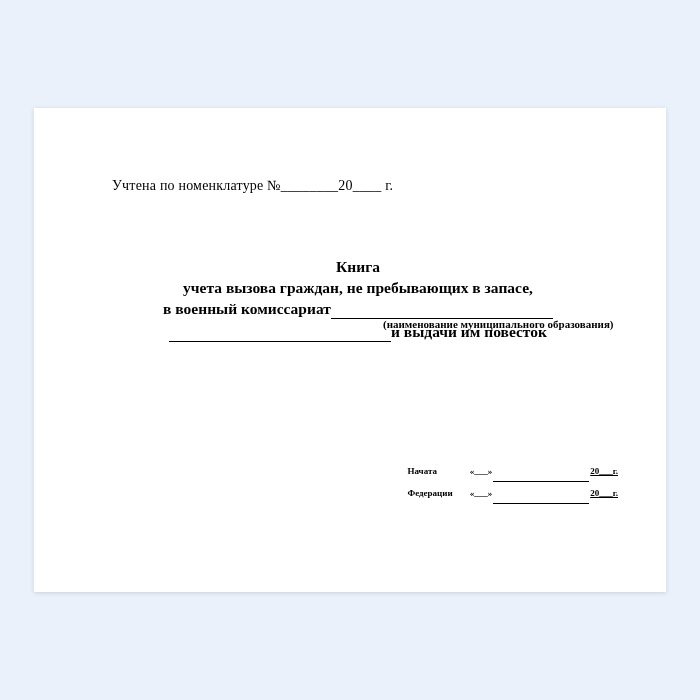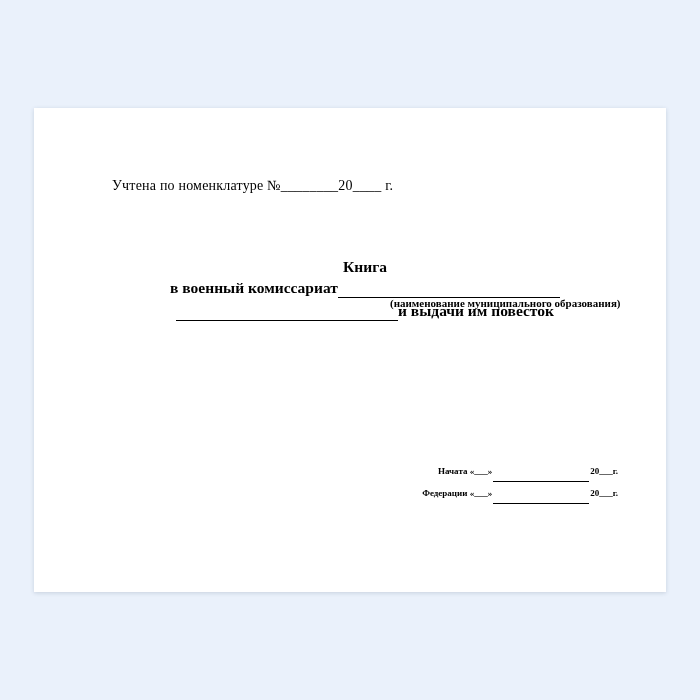--- a/index.html
+++ b/index.html
@@ -32,21 +32,21 @@
     left: 46px;
     top: 70px;
     font-size: 14px;
     color: #000;
     white-space: nowrap;
     letter-spacing: 0.2px;
     margin-left: 32px;
   }
   .title-block {
     position: absolute;
-    left: 15px;
+    left: 8px;
     top: 148px;
     width: 632px;
     text-align: center;
   }
   .title-line {
     font-weight: bold;
     font-size: 15.5px;
     color: #000;
     line-height: 21px;
     white-space: nowrap;
@@ -97,47 +97,49 @@
     font-size: 9px;
     font-weight: bold;
     color: #000;
   }
   .date-row {
     white-space: nowrap;
     line-height: 22px;
   }
   .date-label {
     display: inline-block;
-    text-align: right;
+    text-align: left;
     width: 60px;
   }
   .date-rule {
     display: inline-block;
     border-bottom: 1px solid #000;
     width: 96px;
     height: 11px;
     vertical-align: bottom;
     margin: 0 1px;
   }
   .date-suffix {
     display: inline-block;
+    text-decoration: underline;
   }
 </style>
 </head>
 <body>
 
 <div class="stage">
   <div class="page">
 
     <div class="nomenclature">Учтена по номенклатуре №________20____ г.</div>
 
     <div class="title-block">
 
       <div class="title-line">Книга</div>
 
+      <div class="title-line">учета вызова граждан, не пребывающих в запасе,</div>
 
       <div class="title-line line3 row-with-rule">
         <span>в военный комиссариат</span><span class="rule r1"></span>
         <span class="caption cap1">(наименование муниципального образования)</span>
       </div>
 
       <div class="title-line line4 row-with-rule">
         <span class="rule r2"></span><span>и выдачи им повесток</span>
       </div>
 

